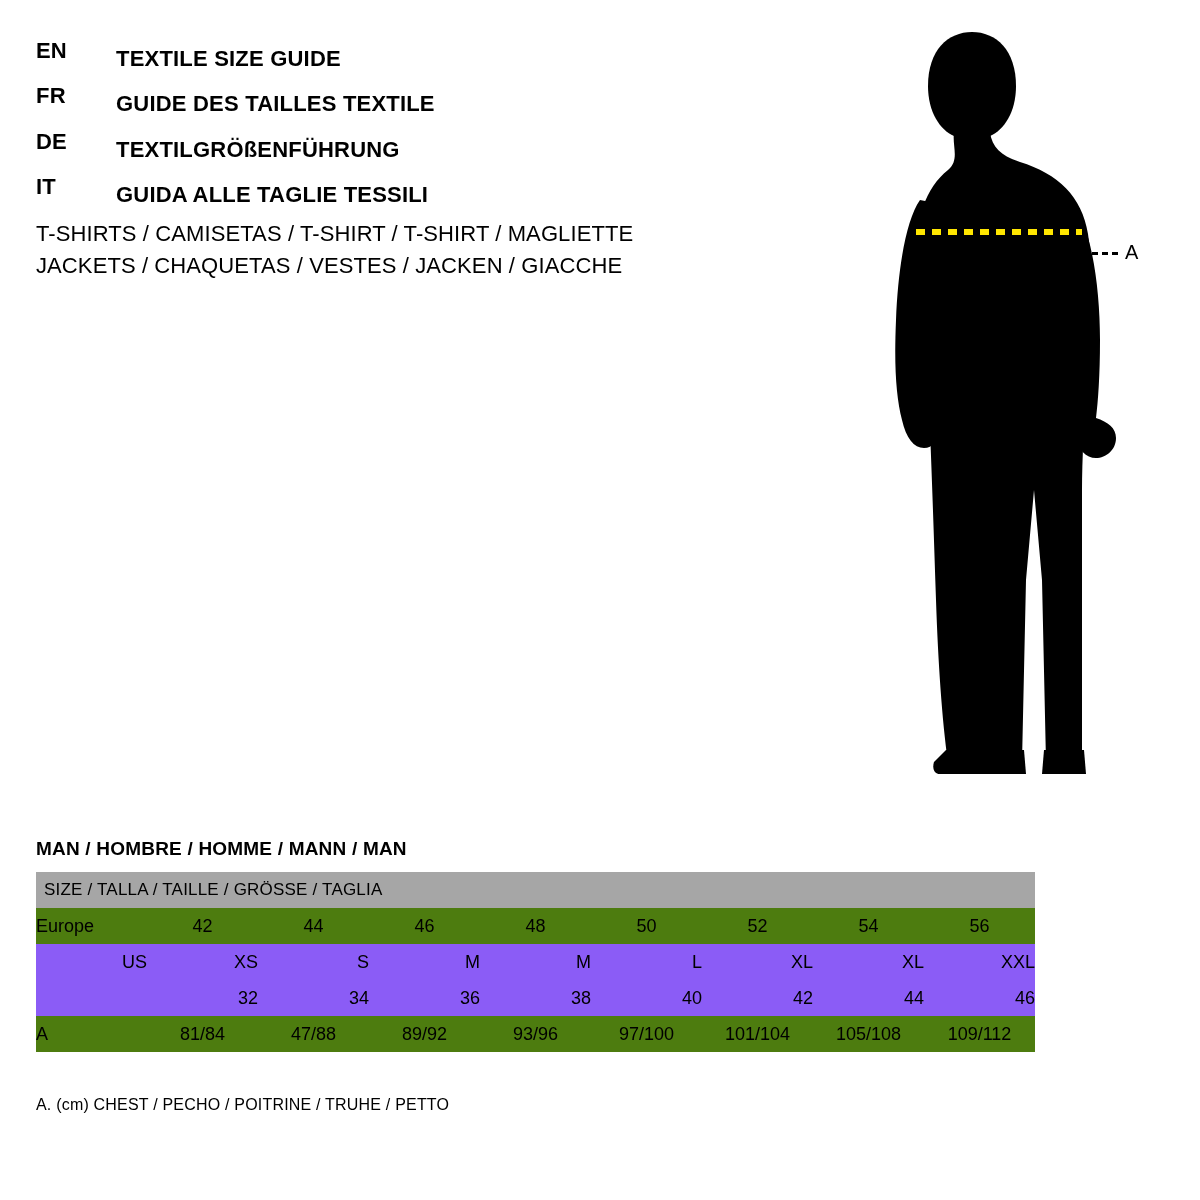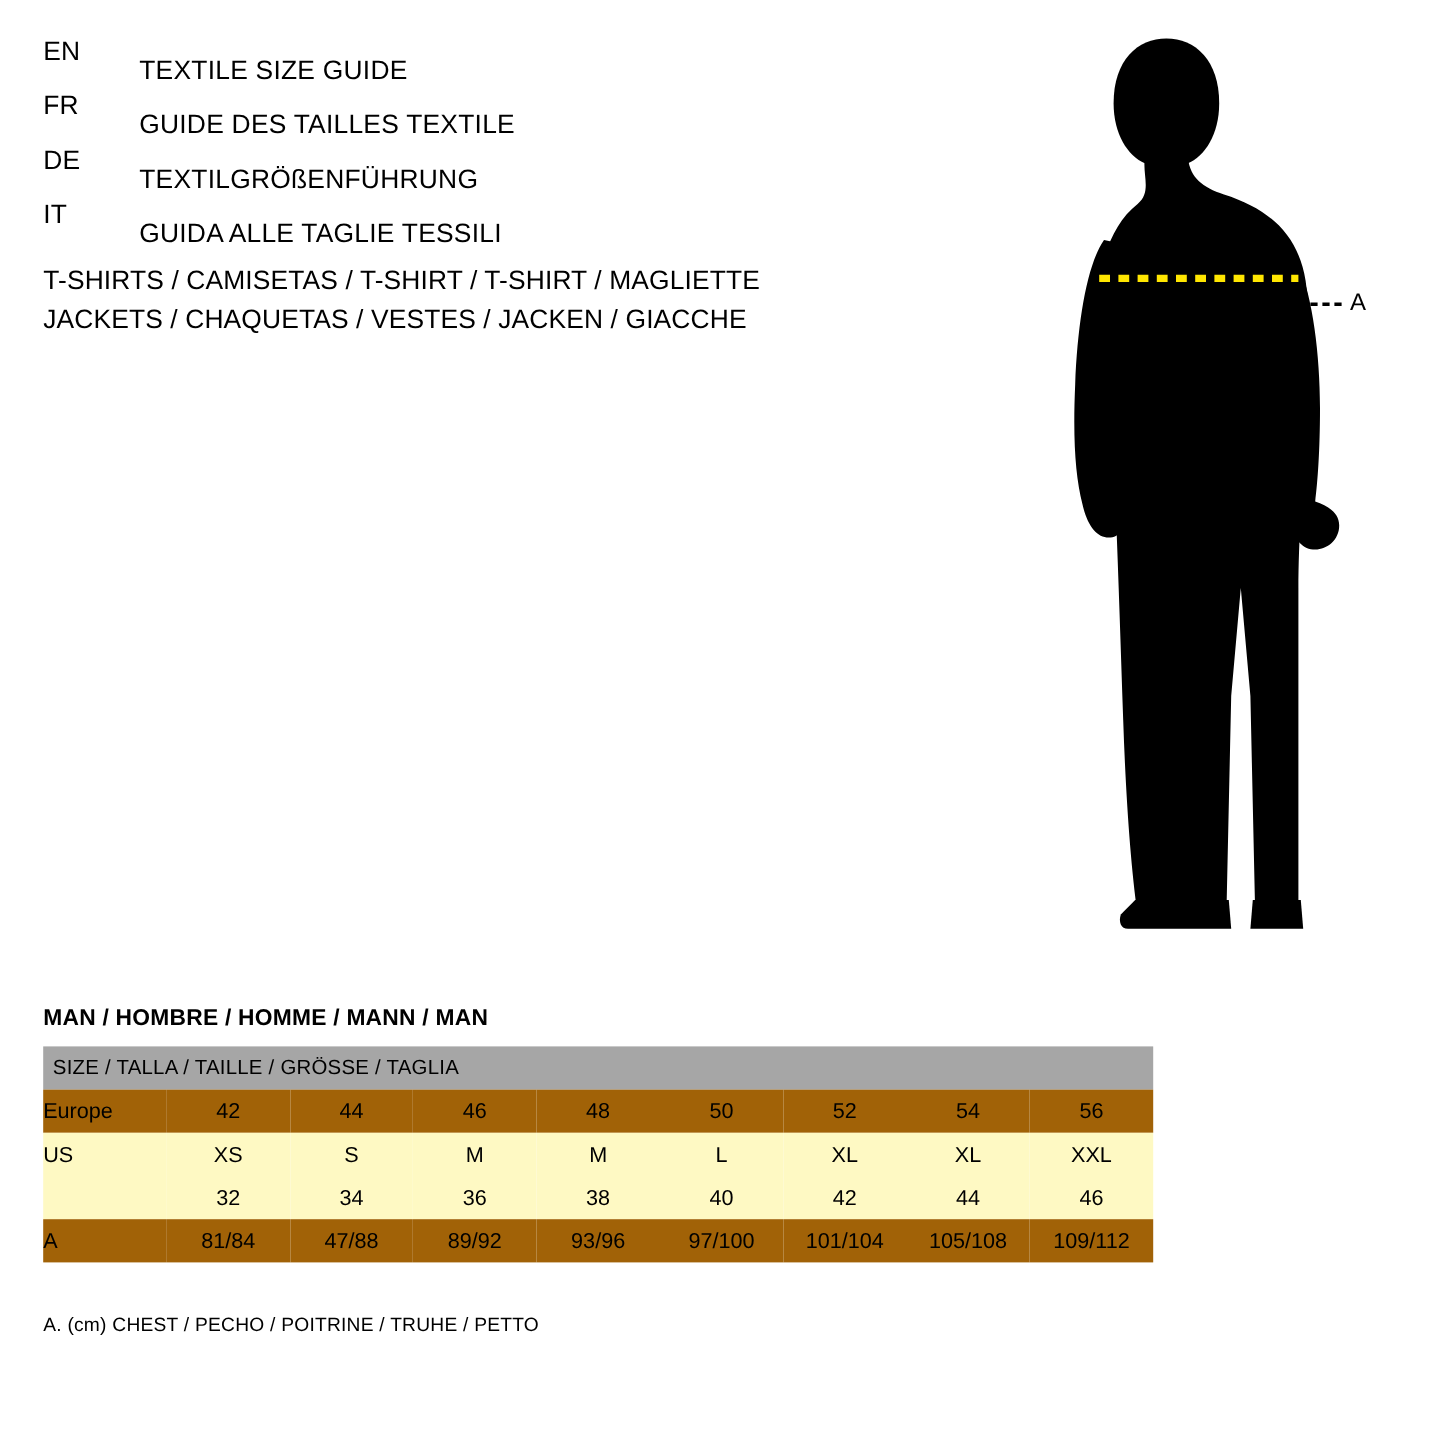--- a/index.html
+++ b/index.html
@@ -24,22 +24,23 @@
 
   
   .lang-block {
     position: absolute;
     left: 36px;
     top: 28px;
     width: 720px;
   }
   .lang-row {
     display: flex;
-    align-items: flex-start;
+    align-items: center;
     line-height: 1.33;
+    font-weight: bold;
   }
   .lang-code {
     width: 80px;
     flex: 0 0 80px;
     font-size: 22px;
     letter-spacing: 0.2px;
   }
   .lang-text {
     font-size: 22px;
     letter-spacing: 0.2px;
@@ -94,37 +95,37 @@
     width: 1128px;
   }
   .section-title {
     font-size: 19px;
     font-weight: bold;
     letter-spacing: 0.2px;
     margin-bottom: 12px;
   }
   table.size-table {
     border-collapse: collapse;
-    width: 925px;
+    width: 999px;
     table-layout: fixed;
     font-size: 18px;
   }
   table.size-table td {
     padding: 6px 0 6px 0;
     height: 24px;
   }
   tr.header-row td {
     background: #a6a6a6;
     color: #000;
     font-size: 17px;
     padding-left: 8px;
     letter-spacing: 0.2px;
   }
-  tr.shade-light td { background: #a16207; margin-left: 20px; }
-  tr.shade-dark td  { background: #fef9c3; }
+  tr.shade-light td { background: #4d7c0f; margin-left: 20px; }
+  tr.shade-dark td  { background: #8b5cf6; text-align: right; }
 
   td.label-cell {
     padding-left: 8px;
     text-align: left;
     width: 160px;
   }
   td.val-cell {
     text-align: center;
   }
 

